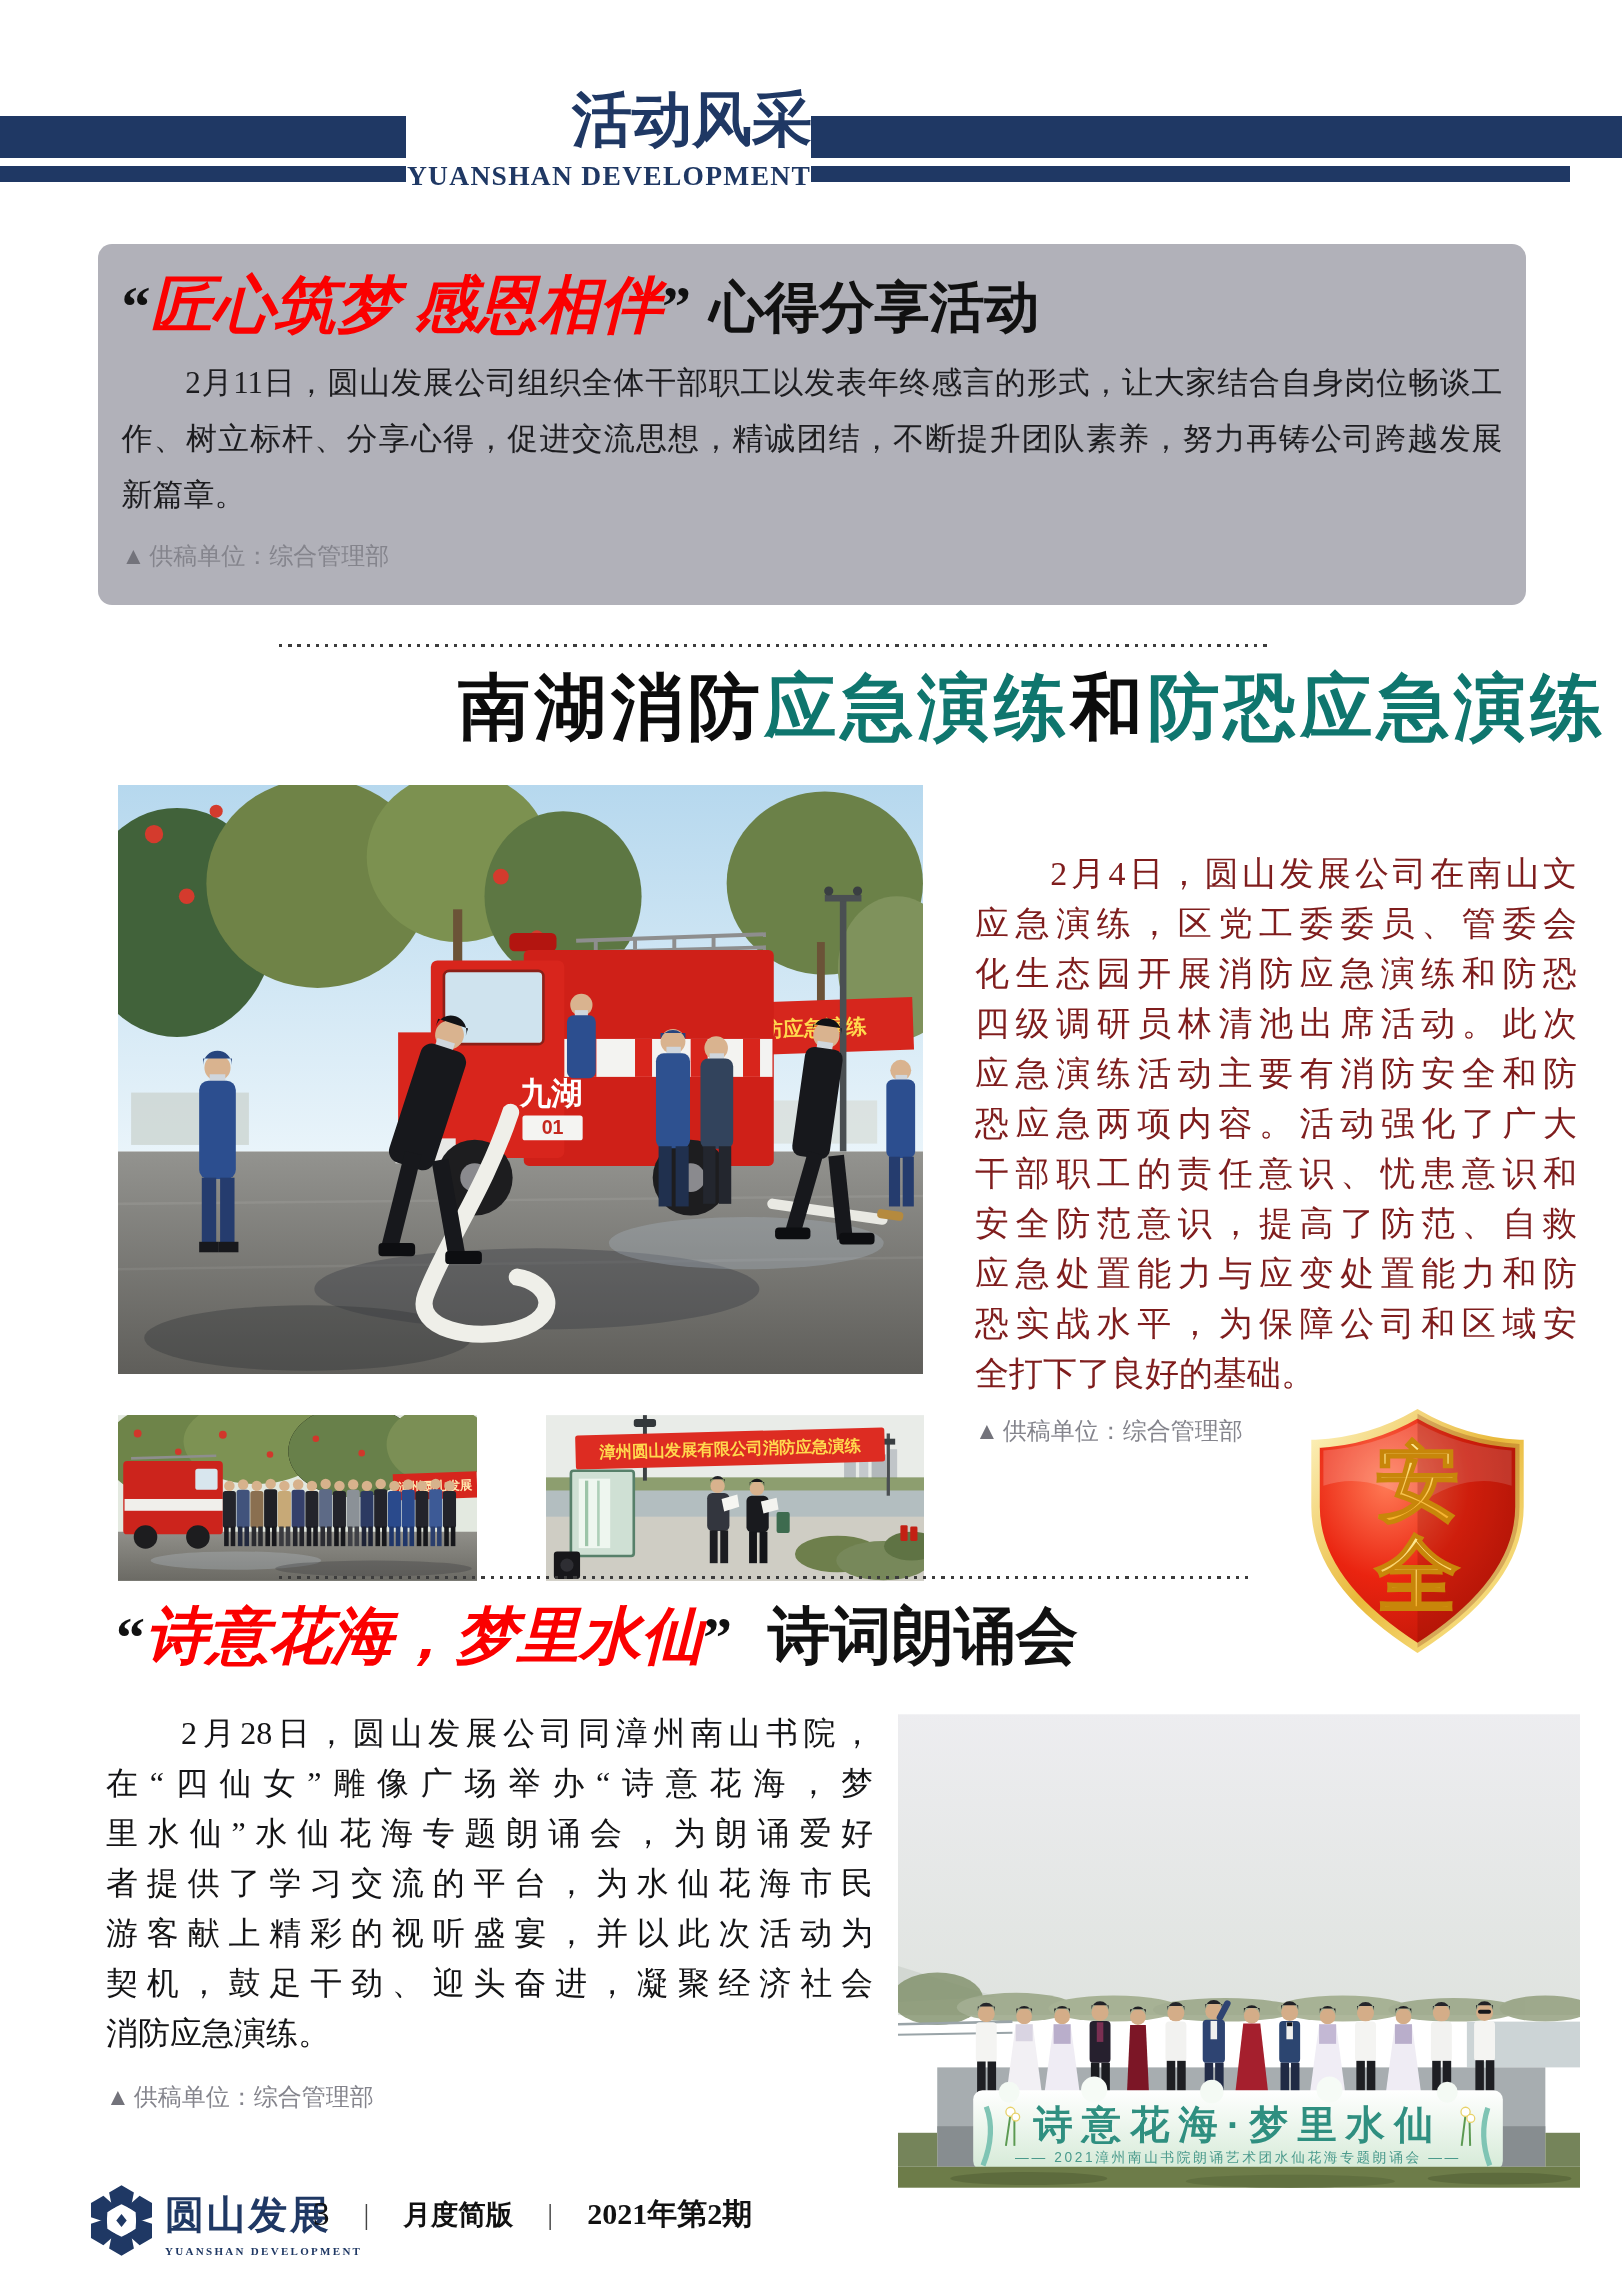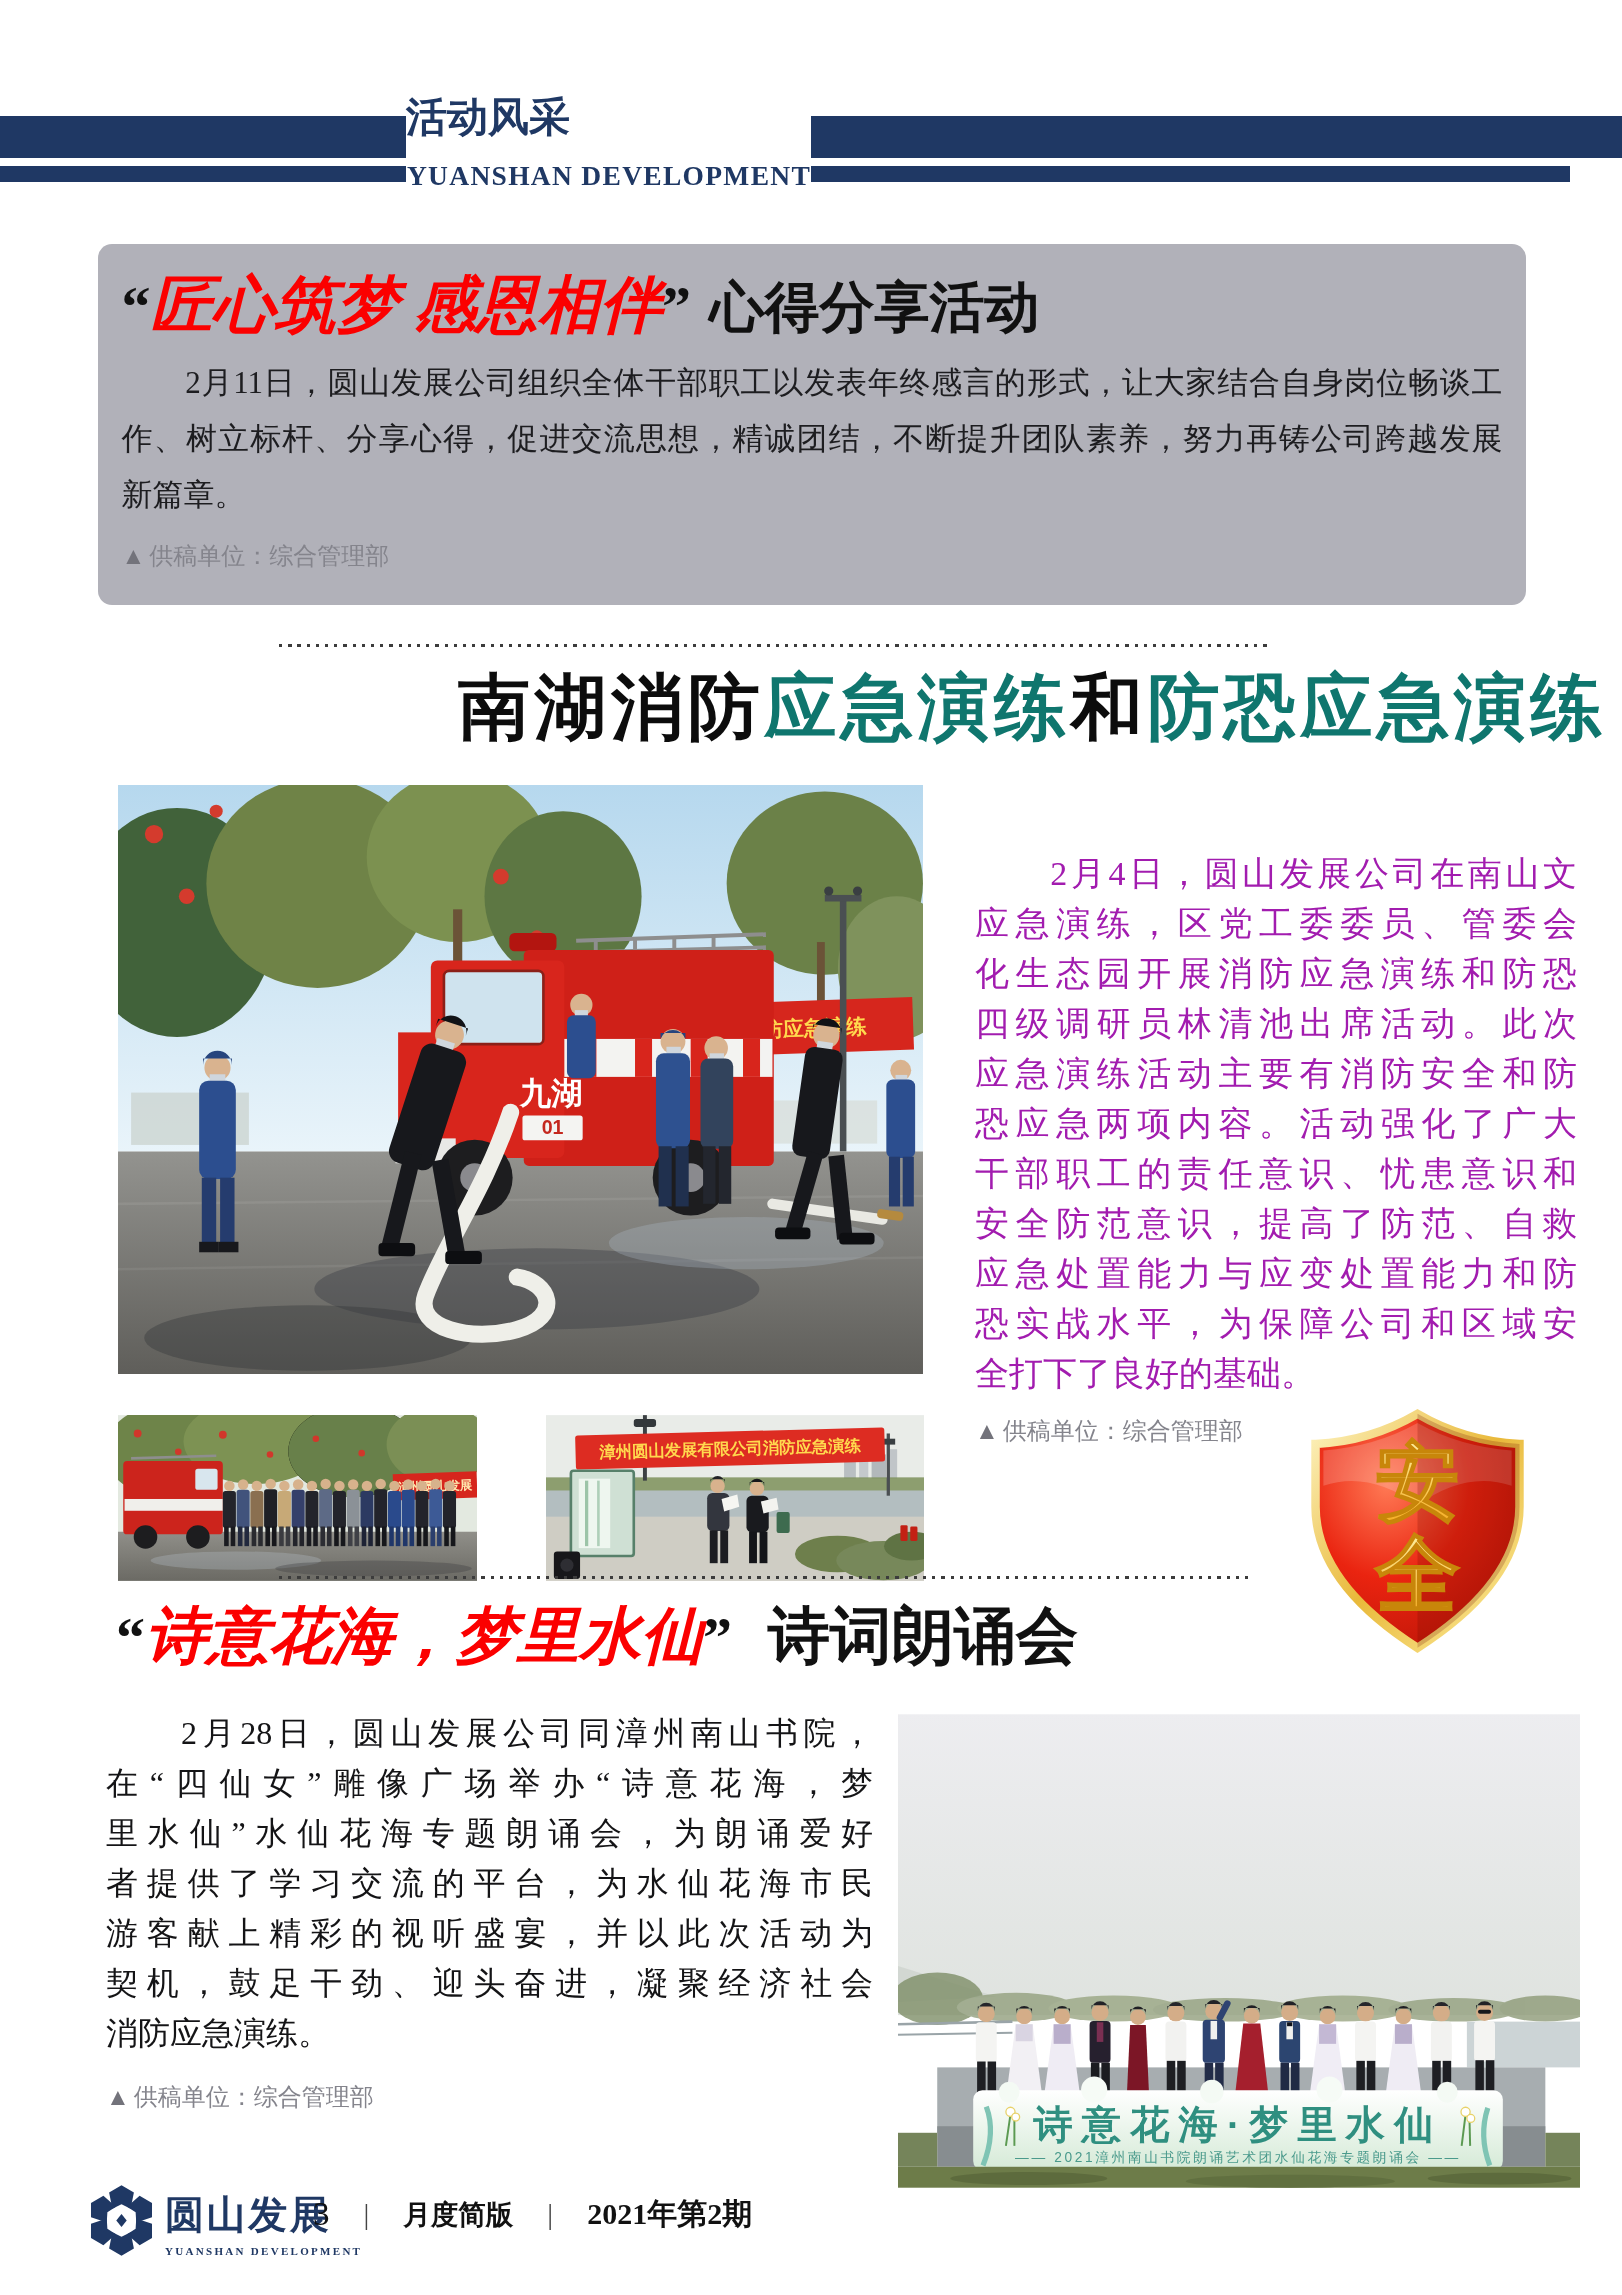--- a/index.html
+++ b/index.html
@@ -7,22 +7,22 @@
   .page {
     position:relative; width:1623px; height:2295px; background:#ffffff;
     font-family:"Liberation Serif", serif; overflow:hidden;
   }
   .abs { position:absolute; }
 
   
   .bar { position:absolute; background:#1f3864; }
   .hdr-title {
     position:absolute; left:406px; top:82px; width:406px; height:76px;
-    text-align:left; font-family:Liberation Mono, monospace;
-    font-weight:bold; font-size:41px; line-height:76px; color:#1f3864;
+    text-align:right; font-family:Liberation Serif, serif;
+    font-weight:bold; font-size:60px; line-height:76px; color:#1f3864;
   }
   .hdr-sub {
     position:absolute; left:393px; top:160px; width:432px; text-align:center;
     font-size:27.5px; font-weight:bold; color:#1f3864; letter-spacing:1.3px;
   }
 
   
   .graybox {
     position:absolute; left:98px; top:244px; width:1428px; height:361px;
     background:#b1b1b9; border-radius:14px;
@@ -46,21 +46,21 @@
     background-image:repeating-linear-gradient(to right,#3c3c3c 0 3.3px,transparent 3.3px 9.2px);
   }
 
   
   .a2-title {
     position:absolute; left:458px; top:666px; width:1107px; height:85px;
     line-height:85px; text-align:right; white-space:nowrap;
     font-weight:bold; font-size:72px; letter-spacing:4.6px; color:#0c0c0c;
   }
   .a2-title .red { color:#0f766e; }
-  .a2-col { position:absolute; left:975px; top:849px; width:602px; font-size:34px; color:#a21caf; }
+  .a2-col { position:absolute; left:975px; top:849px; width:602px; font-size:34px; color:#7f1d1d; }
   .a2-col > div { height:50px; line-height:50px; }
   .a2-byline { position:absolute; left:975px; top:1415px; }
 
   
   .a3-title { position:absolute; left:116px; top:1595px; height:82px; line-height:82px; white-space:nowrap; }
   .a3-body { position:absolute; left:106px; top:1708px; width:767px; font-size:32px; color:#141416; }
   .a3-body > div { height:50px; line-height:50px; }
   .a3-byline { position:absolute; left:106px; top:2081px; }
 
   

